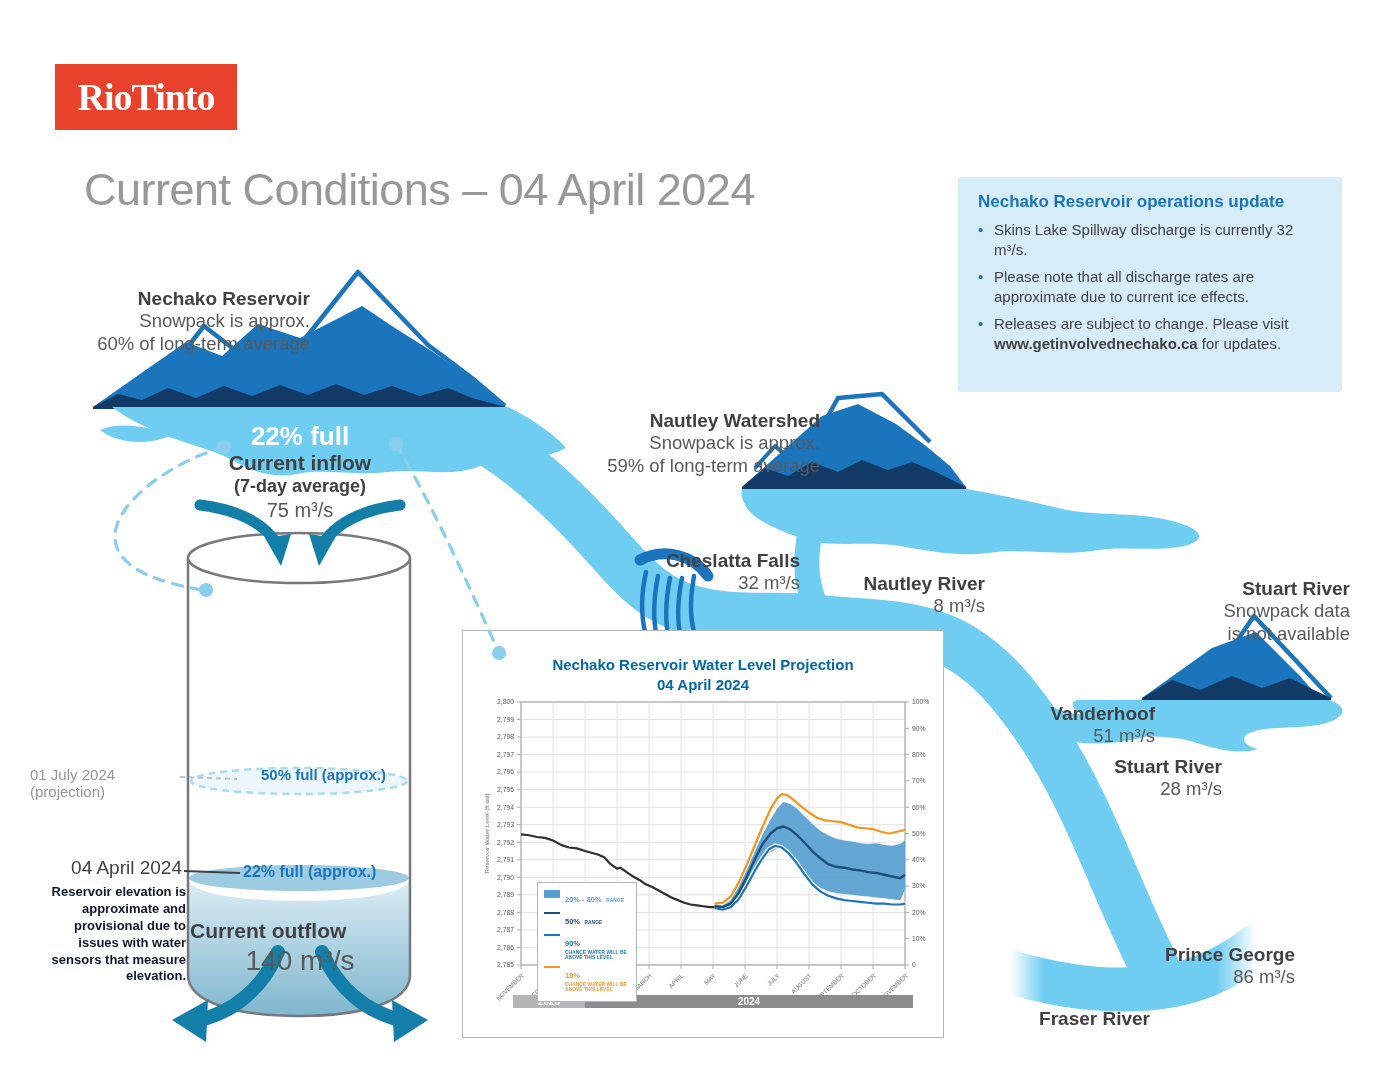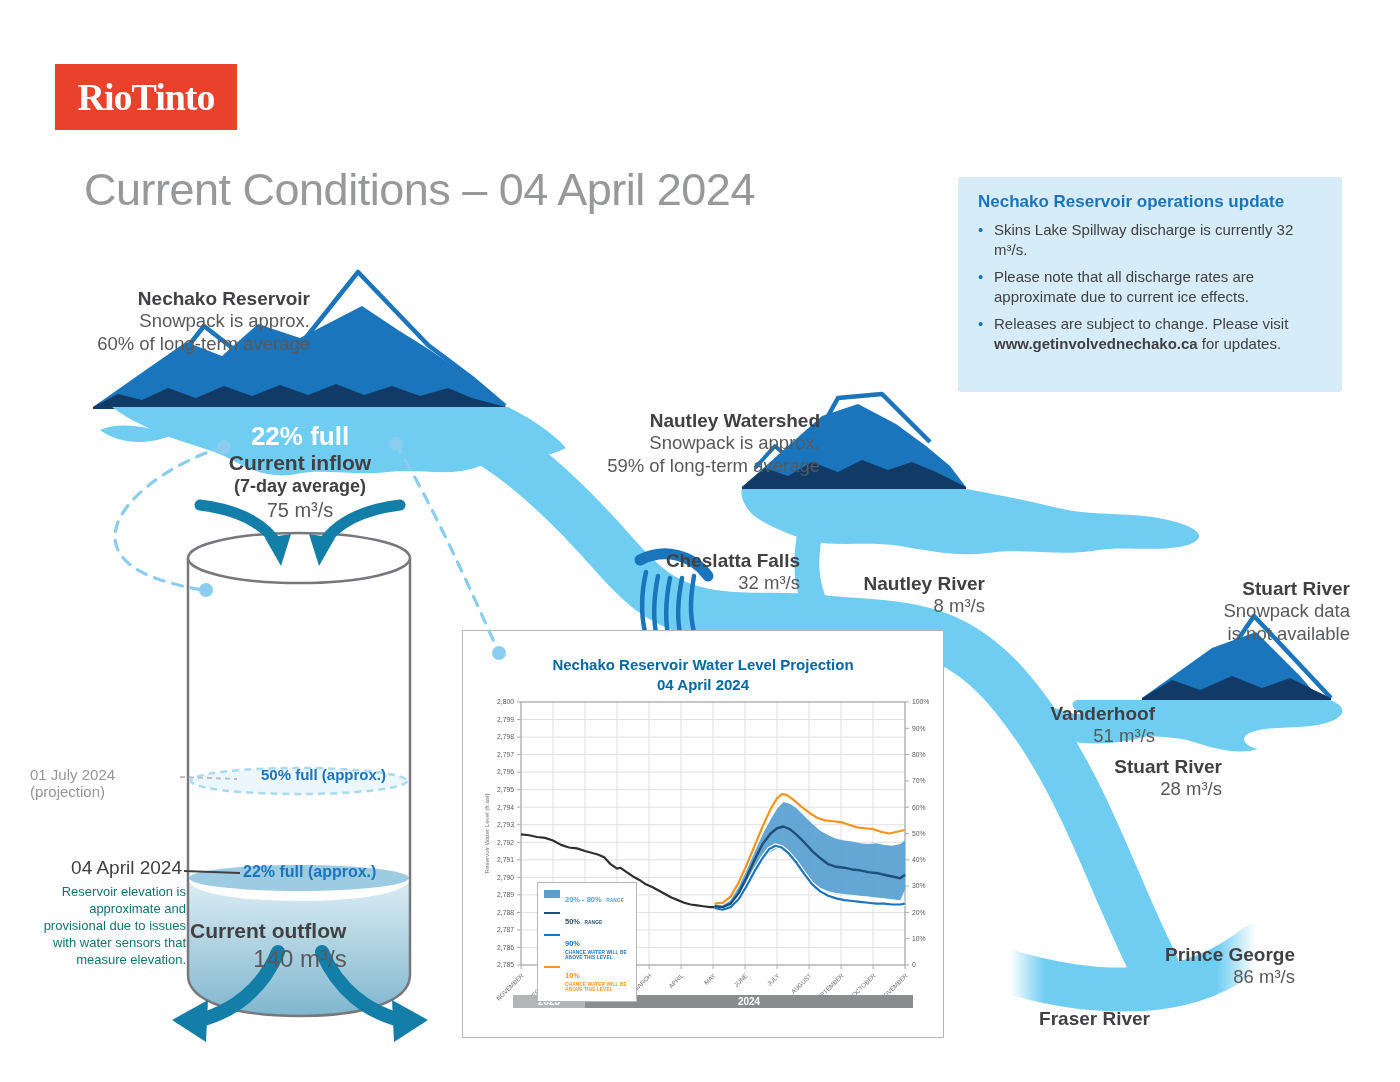--- a/index.html
+++ b/index.html
@@ -28,23 +28,23 @@
   .full-label{left:200px;top:421px;width:200px;text-align:center;font-size:26px;
         font-weight:bold;color:#ffffff;z-index:6;}
   .inflow-t{left:190px;top:451px;width:220px;text-align:center;font-size:21px;font-weight:bold;z-index:6;}
   .inflow-s{left:190px;top:476px;width:220px;text-align:center;font-size:18px;font-weight:bold;z-index:6;}
   .inflow-v{left:190px;top:499px;width:220px;text-align:center;font-size:20px;color:#58595b;z-index:6;}
   .proj-label{left:30px;top:766px;width:148px;text-align:left;font-size:15px;color:#939598;z-index:6;}
   .proj-level{left:243px;top:766px;width:135px;font-size:15px;font-weight:bold;color:#1b75bc;z-index:6;margin-left:18px;}
   .cur-date{left:60px;top:857px;width:122px;text-align:right;font-size:19px;color:#414042;z-index:6;}
   .cur-level{left:243px;top:863px;width:160px;font-size:16px;font-weight:bold;color:#1b75bc;z-index:6;}
   .res-note{left:38px;top:884px;width:148px;text-align:right;font-size:13px;
-        color:#0f766e;line-height:1.3;z-index:6;}
+        color:#0f172a;line-height:1.3;z-index:6;font-weight:bold;}
   .outflow-t{left:190px;top:919px;width:220px;text-align:left;font-size:21px;font-weight:bold;z-index:6;}
-  .outflow-v{left:190px;top:945px;width:220px;text-align:center;font-size:24px;color:#58595b;z-index:6;}
+  .outflow-v{left:190px;top:945px;width:220px;text-align:center;font-size:28px;color:#58595b;z-index:6;}
   
   .chart-box{left:462px;top:630px;width:482px;height:408px;background:#fff;
         border:1.5px solid #b4b6b8;box-sizing:border-box;z-index:3;}
   .chart-title{position:absolute;left:0;top:24px;width:100%;text-align:center;
         font-size:15px;font-weight:bold;color:#0369a1;line-height:1.35;}
   .legend{position:absolute;left:74px;top:251px;width:100px;background:#fff;
         border:1px solid #b4b6b8;padding:5px 6px;box-sizing:border-box;z-index:4;}
   .lg-row{display:flex;align-items:flex-start;margin-bottom:4px;}
   .lg-sw{width:16px;flex:0 0 16px;margin-right:5px;margin-top:2px;}
   .lg-band{height:8px;}

